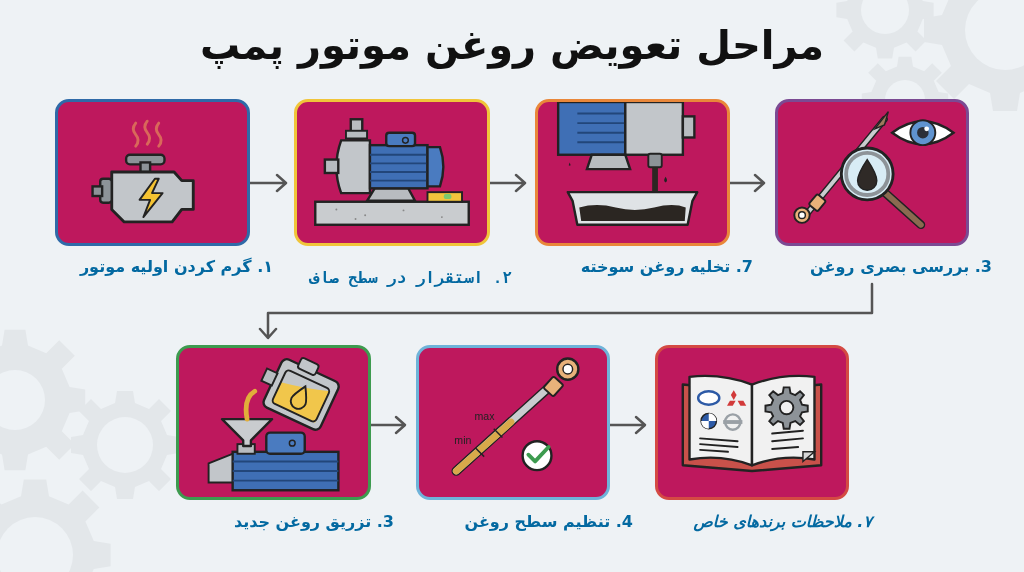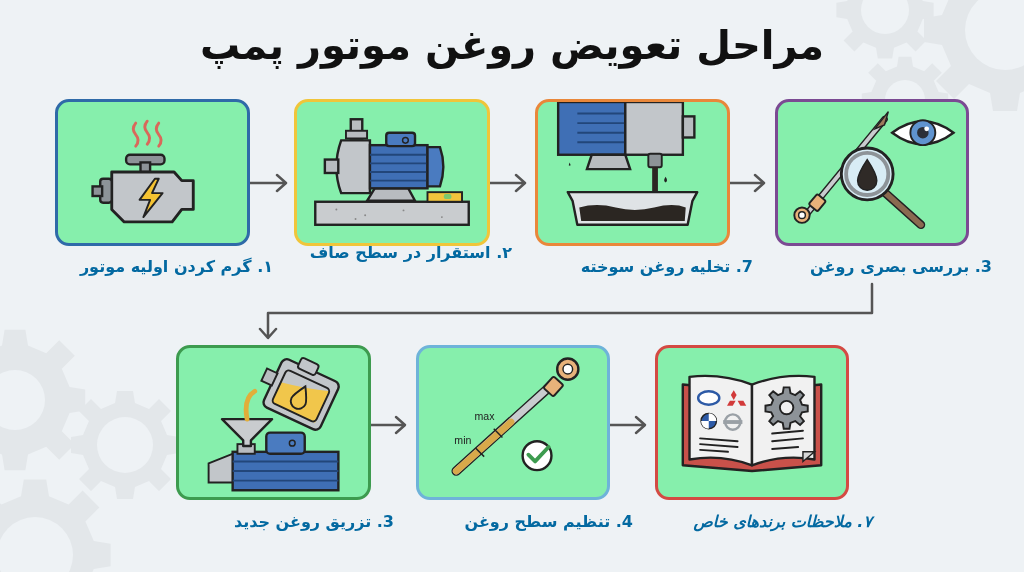--- a/index.html
+++ b/index.html
@@ -11,21 +11,21 @@
   }
   .bg-gears { position: absolute; inset: 0; z-index: 0; }
   .title {
     position: absolute; top: 22px; left: 0; width: 1024px;
     text-align: center; font-size: 40px; font-weight: bold; color: #111;
     direction: rtl; z-index: 2;
   }
   .step { position: absolute; z-index: 2; }
   .box {
     position: absolute; border: 3.5px solid; border-radius: 14px;
-    background: #86efac;
+    background: #be185d;
   }
   .box svg { position: absolute; left: 0; top: 0; width: 100%; height: 100%; }
   .label {
     position: absolute; width: 240px; text-align: right; direction: rtl;
     font-size: 16px; font-weight: bold; color: #0369a1;
   }
   .connectors { position: absolute; inset: 0; z-index: 1; }
 </style>
 </head>
 <body>
@@ -119,21 +119,21 @@
           <line x1="75" y1="55" x2="135" y2="55"></line>
           <line x1="75" y1="64" x2="135" y2="64"></line>
           <line x1="75" y1="73" x2="135" y2="73"></line>
           <line x1="75" y1="82" x2="135" y2="82"></line>
         </g>
       <rect x="92" y="32" width="30" height="14" rx="3" fill="#4a7bc0" stroke="#222" stroke-width="2.5"></rect>
       <circle cx="112" cy="40" r="3" fill="none" stroke="#222" stroke-width="1.5"></circle>
       <path d="M135,47 L148,47 Q155,67 148,88 L135,88 Z" fill="#4a7bc0" stroke="#222" stroke-width="2.5"></path>
     </svg>
   </div>
-  <div class="label" style="left:-22px;top:144px;">۲. استقرار در سطح صاف</div>
+  <div class="label" style="left:-22px;top:169px;font-family:Liberation Mono, monospace;">۲. استقرار در سطح صاف</div>
 </div>
 
 <div class="step" style="left:535px;top:99px;">
   <div class="box" style="left:0;top:0;width:195px;height:147px;border-color:#e9873a;overflow:hidden;">
     <svg viewBox="0 0 195 147">
       <rect x="20" y="0" width="70" height="55" fill="#3f6fb5" stroke="#222" stroke-width="2.5"></rect>
       <g stroke="#22467a" stroke-width="2">
           <line x1="40" y1="12" x2="90" y2="12"></line>
           <line x1="40" y1="22" x2="90" y2="22"></line>
           <line x1="40" y1="32" x2="90" y2="32"></line>

